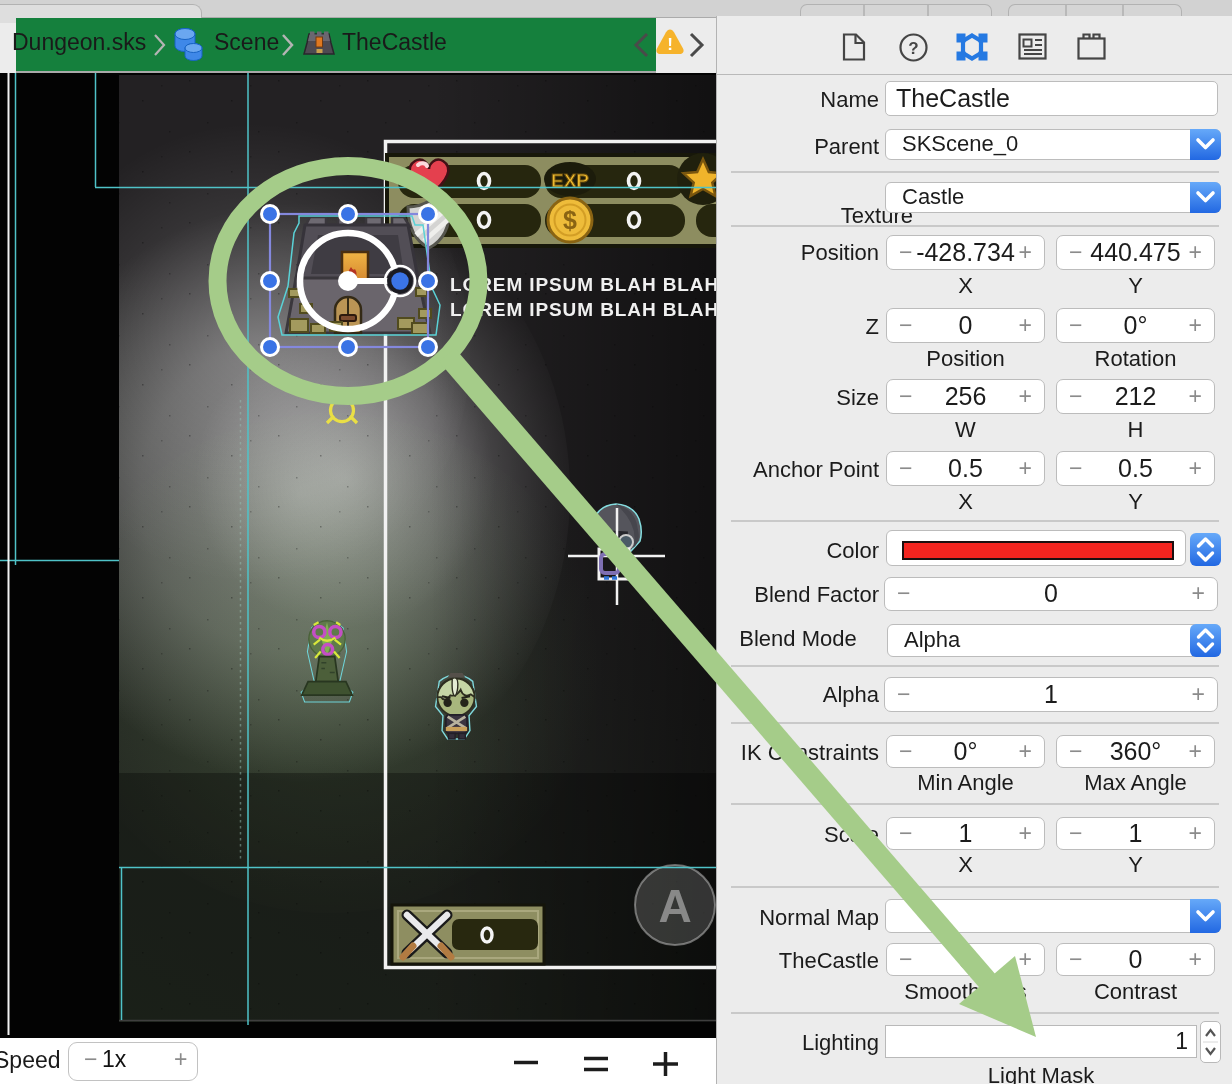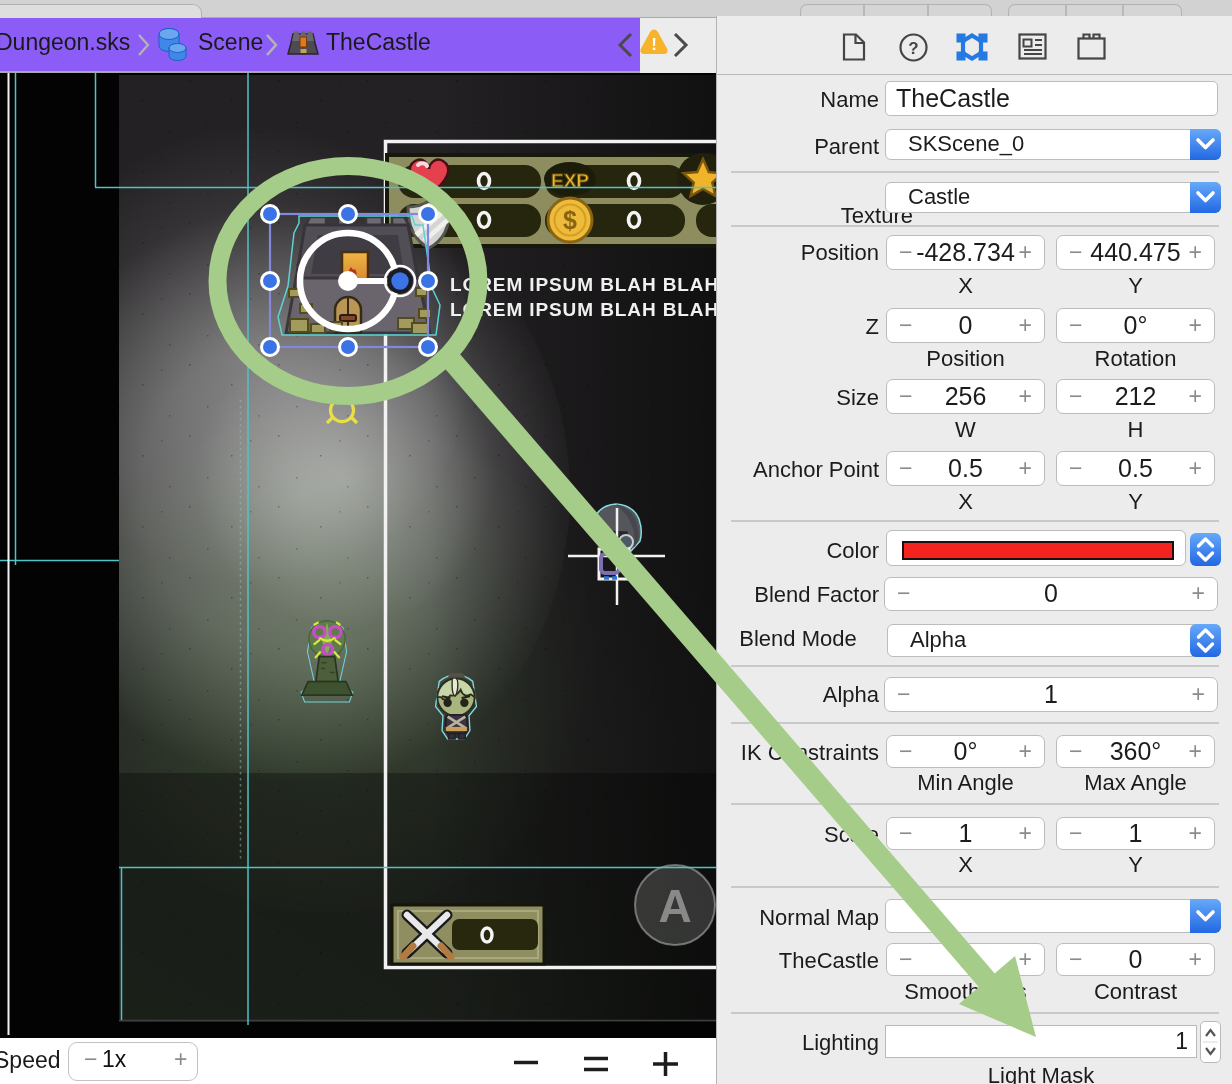--- a/index.html
+++ b/index.html
@@ -1,34 +1,34 @@
 <!DOCTYPE html>
 <html><head>
 <meta charset="utf-8">
 <style>
   html,body{margin:0;padding:0;}
   body{width:1232px;height:1084px;position:relative;overflow:hidden;
        font-family:"Liberation Sans", sans-serif;background:#ececec;}
   #topstrip{position:absolute;left:0;top:0;width:1232px;height:17px;background:#d2d2d2;border-bottom:1px solid #ababab;}
   .tab{position:absolute;top:4px;height:18px;background:#d5d5d5;border:1.5px solid #b2b2b2;border-bottom:none;border-radius:7px 7px 0 0;}
-  #jumpbar{position:absolute;left:0;top:18px;width:640px;height:53px;background:#8b5cf6;border-bottom:2px solid #a9a9a9;}
+  #jumpbar{position:absolute;left:16px;top:18px;width:640px;height:53px;background:#15803d;border-bottom:2px solid #a9a9a9;}
   #insptop{position:absolute;left:717px;top:16px;width:515px;height:58px;background:#ececec;border-bottom:1.5px solid #b9b9b9;}
   #vdivider{position:absolute;left:715.5px;top:16px;width:1.5px;height:1068px;background:#b3b3b3;z-index:30;}
   #canvas{position:absolute;left:0;top:73px;width:716px;height:965px;background:#000;overflow:hidden;}
   #bottombar{position:absolute;left:0;top:1038px;width:716px;height:46px;background:#ffffff;}
   #panel{position:absolute;left:717px;top:75px;width:515px;height:1009px;background:#ececec;}
   .lbl{position:absolute;width:162px;text-align:right;font-size:22px;color:#1b1b1b;}
   .sub{position:absolute;font-size:22px;color:#1b1b1b;text-align:center;}
   .sep{position:absolute;left:14px;width:488px;height:1.5px;background:#c9c9c9;}
   .fld{position:absolute;background:#fff;border:1.5px solid #bcbcbc;border-radius:7px;
        font-size:25px;color:#1c1c1c;text-align:center;box-sizing:border-box;}
   .fld .mi{position:absolute;left:12px;color:#8b8b8b;font-size:23px;}
   .fld .pl{position:absolute;right:12px;color:#8b8b8b;font-size:23px;}
   .pop{position:absolute;background:#fff;border:1.5px solid #bcbcbc;border-radius:6px;
-       font-size:22px;color:#1c1c1c;box-sizing:border-box;padding-left:22px;}
+       font-size:22px;color:#1c1c1c;box-sizing:border-box;padding-left:16px;}
   .popbtn{position:absolute;width:31px;border-radius:6px;background:linear-gradient(#66a9f9,#2268e2);}
   .txt{position:absolute;background:#fff;border:1.5px solid #b9b9b9;box-sizing:border-box;
        font-size:23px;color:#1c1c1c;text-align:right;padding-right:8px;}
   svg{display:block;}
   .abs{position:absolute;}
 </style>
 </head>
 <body>
 <div id="topstrip">
   <div class="tab" style="left:-20px;width:220px;border-radius:0 9px 0 0;background:#dedede;"></div>

